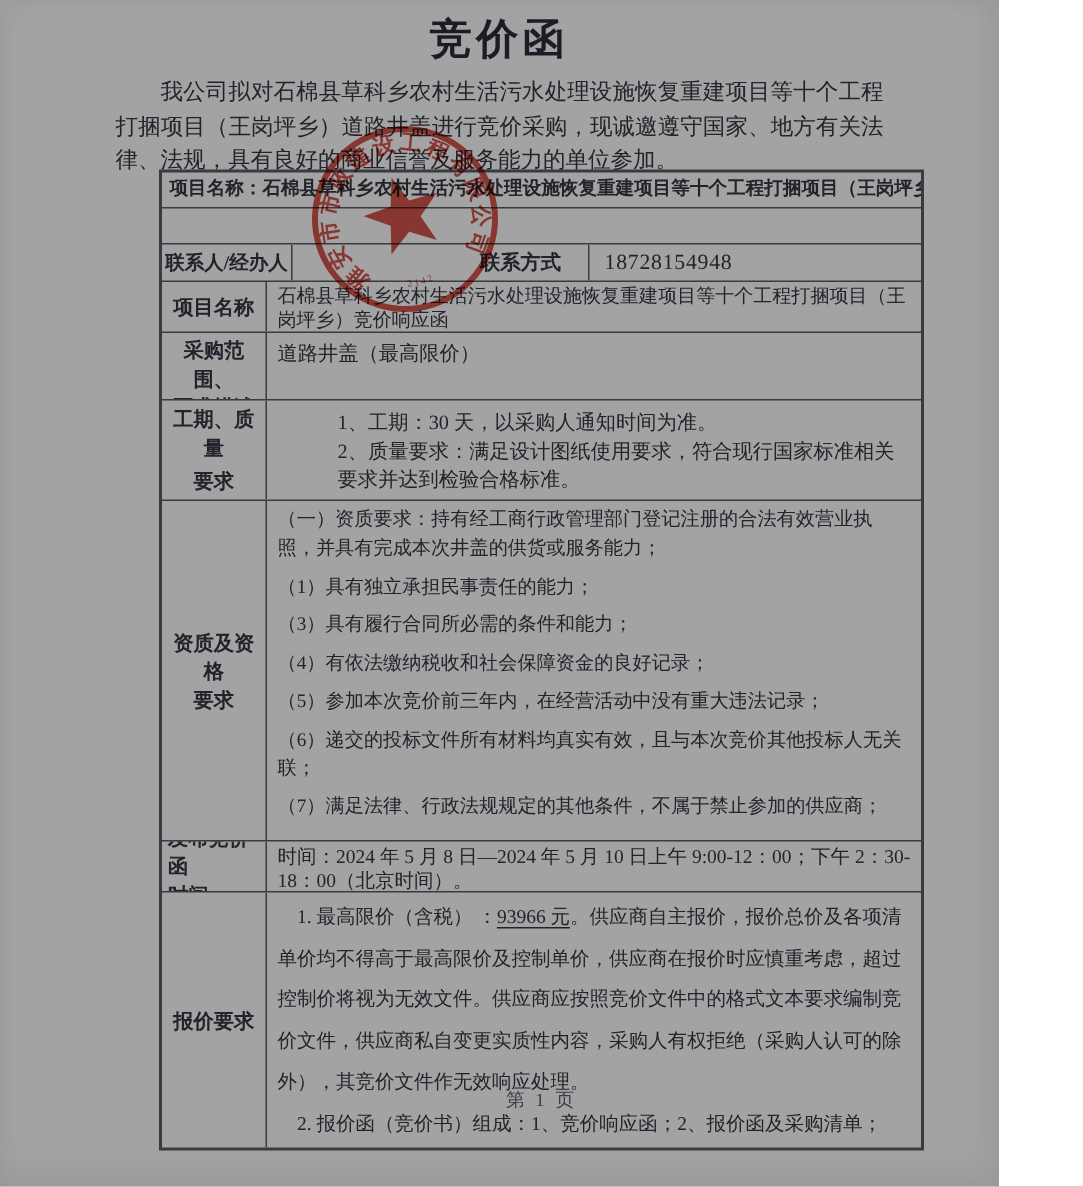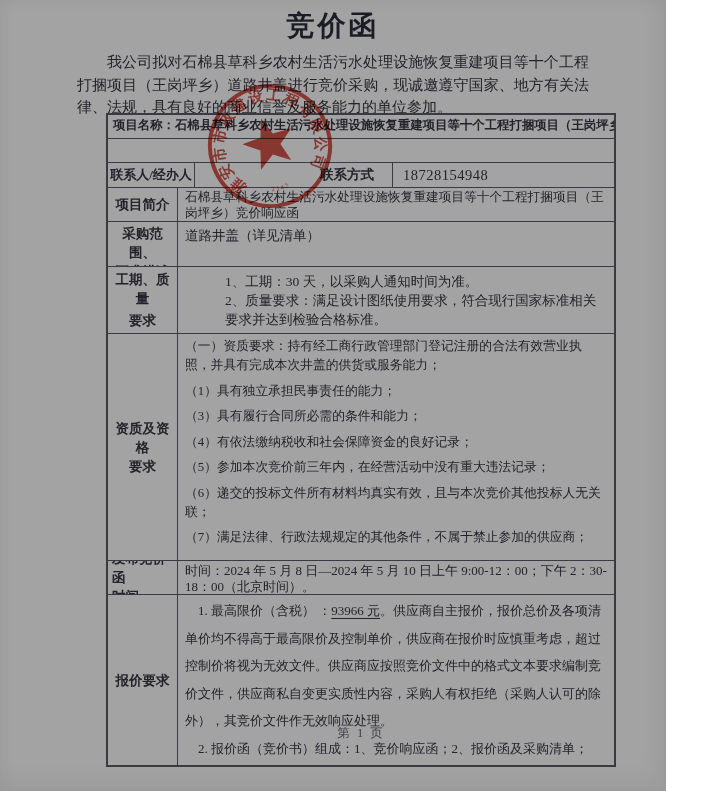--- a/index.html
+++ b/index.html
@@ -115,30 +115,30 @@
     </div>
 
     <div class="r r3">
       <div class="c c1">联系人/经办人</div>
       <div class="c c2">张先生</div>
       <div class="c c3">联系方式</div>
       <div class="c c4">18728154948</div>
     </div>
 
     <div class="r r4">
-      <div class="lab">项目简介</div>
+      <div class="lab">项目名称</div>
       <div class="val">石棉县草科乡农村生活污水处理设施恢复重建项目等十个工程打捆项目（王岗坪乡）竞价响应函</div>
     </div>
 
     <div class="r r5">
       <div class="lab spread">
         <span>采购范围、</span>
         <span>要求描述</span>
       </div>
-      <div class="val">道路井盖（详见清单）</div>
+      <div class="val">道路井盖（最高限价）</div>
     </div>
 
     <div class="r r6">
       <div class="lab spread">
         <span>工期、质量</span>
         <span>要求</span>
       </div>
       <div class="val">
         <div>1、工期：30 天，以采购人通知时间为准。</div>
         <div>2、质量要求：满足设计图纸使用要求，符合现行国家标准相关要求并达到检验合格标准。</div>

